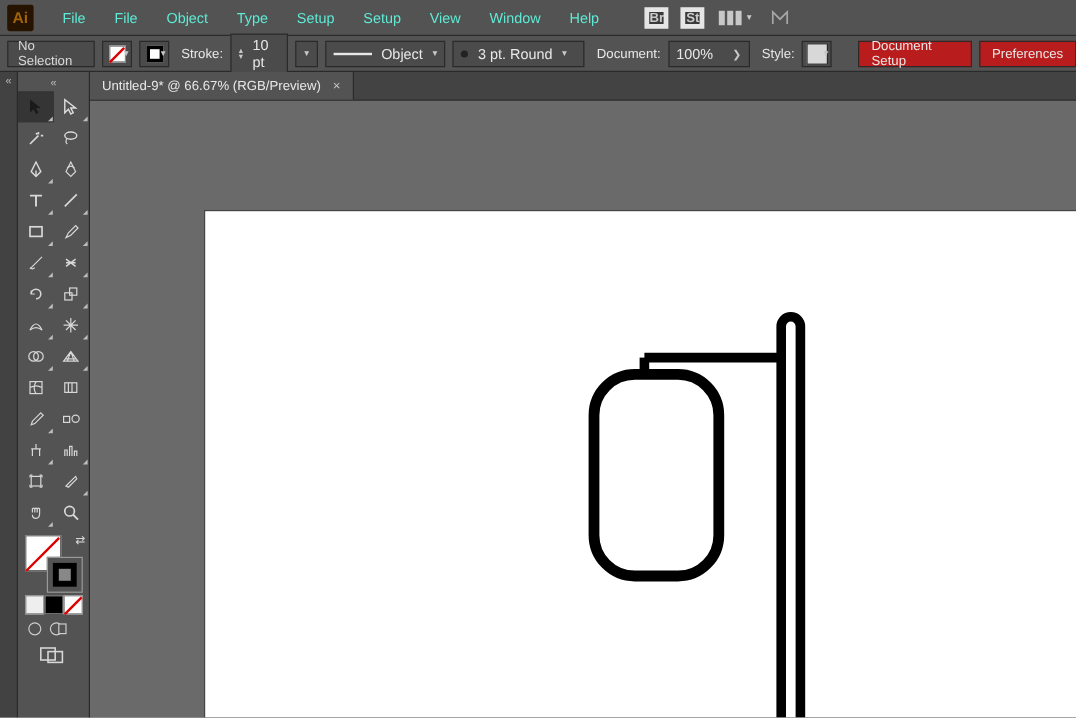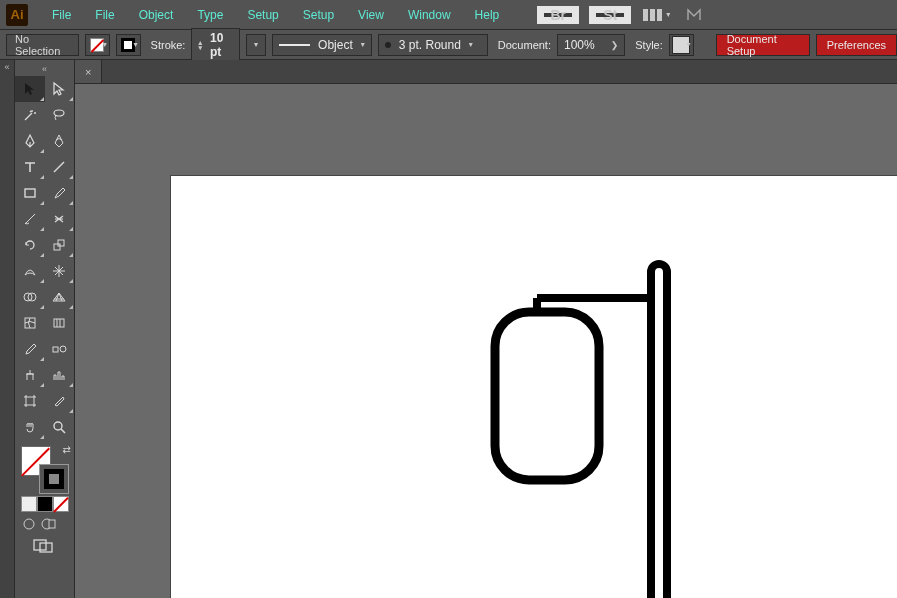--- a/index.html
+++ b/index.html
@@ -32,27 +32,27 @@
     display: flex; align-items: center; justify-content: center;
     margin-right: 10px;
     border-radius: 2px;
   }
   .menu-item {
     padding: 4px 10px;
     color: #5eead4;
     cursor: default;
   }
   .ext-chip {
-    width: 42px; height: 18px;
+    width: 20px; height: 18px;
     background: #3a3a3a;
     color: #c8c8c8;
-    font-size: 14px; font-weight: bold;
+    font-size: 11px; font-weight: bold;
     display:flex; align-items:center; justify-content:center;
     margin-left: 6px;
-    border: 7px solid #e5e5e5;
+    border: 4px solid #e5e5e5;
   }
   .arrange-icon {
     width: 28px; height:18px;
     margin-left:8px;
     display:flex; align-items:center;
   }
   .arrange-icon .bars { display:flex; gap:2px;}
   .arrange-icon .bars span{ width:5px; height:12px; background:#c8c8c8;}
   .arrange-icon .chev{ margin-left:4px; font-size:8px; color:#c8c8c8;}
   .gpu-icon { width:20px; height:18px; margin-left:10px; position:relative;}
@@ -91,21 +91,21 @@
   .fillbox .slash {
     position:absolute; width:140%; height:2px; background:#d00;
     top:50%; left:-20%; transform:rotate(-45deg);
   }
   .strokebox {
     width:14px; height:14px; border:3px solid #000; background:#fff;
   }
   .lbl { color:#e8e8e8; font-size:11px; margin-left:4px;}
   .numfield {
     background:#4b4b4b; border:1px solid #2a2a2a; height:22px;
-    display:flex; align-items:center; padding:16px 6px; gap:8px;font-weight:bold;
+    display:flex; align-items:center; padding:16px 6px; gap:8px;
   }
   .numfield .updown { display:flex; flex-direction:column; line-height:5px; font-size:7px; color:#c8c8c8;}
   .longsel {
     background:#4b4b4b; border:1px solid #2a2a2a; height:22px;
     display:flex; align-items:center; padding:0 6px; gap:8px; min-width:100px;
   }
   .longsel .line { width:42px; height:0; border-top:2px solid #e8e8e8;}
   .longsel .chev { font-size:8px; color:#c8c8c8;}
   .opfield {
     background:#4b4b4b; border:1px solid #2a2a2a; height:22px;
@@ -540,20 +540,21 @@
   <div class="screenRow">
     <svg viewBox="0 0 22 16">
         <rect x="1" y="2" width="12" height="10" fill="none" stroke-width="1.3"></rect>
         <rect x="7" y="5" width="12" height="9" fill="none" stroke-width="1.3"></rect>
       </svg>
   </div>
 </div>
 
 <div class="docstrip">
   <div class="tab">
+    <span>Untitled-9* @ 66.67% (RGB/Preview)</span>
     <span class="x">×</span>
   </div>
 </div>
 
 <div class="docarea">
   <div class="artboard">
     <svg class="drawing" width="900" height="700">
 
       <rect x="480" y="88" width="16" height="406" rx="8" ry="8" fill="none" stroke="#000" stroke-width="8"></rect>
 

